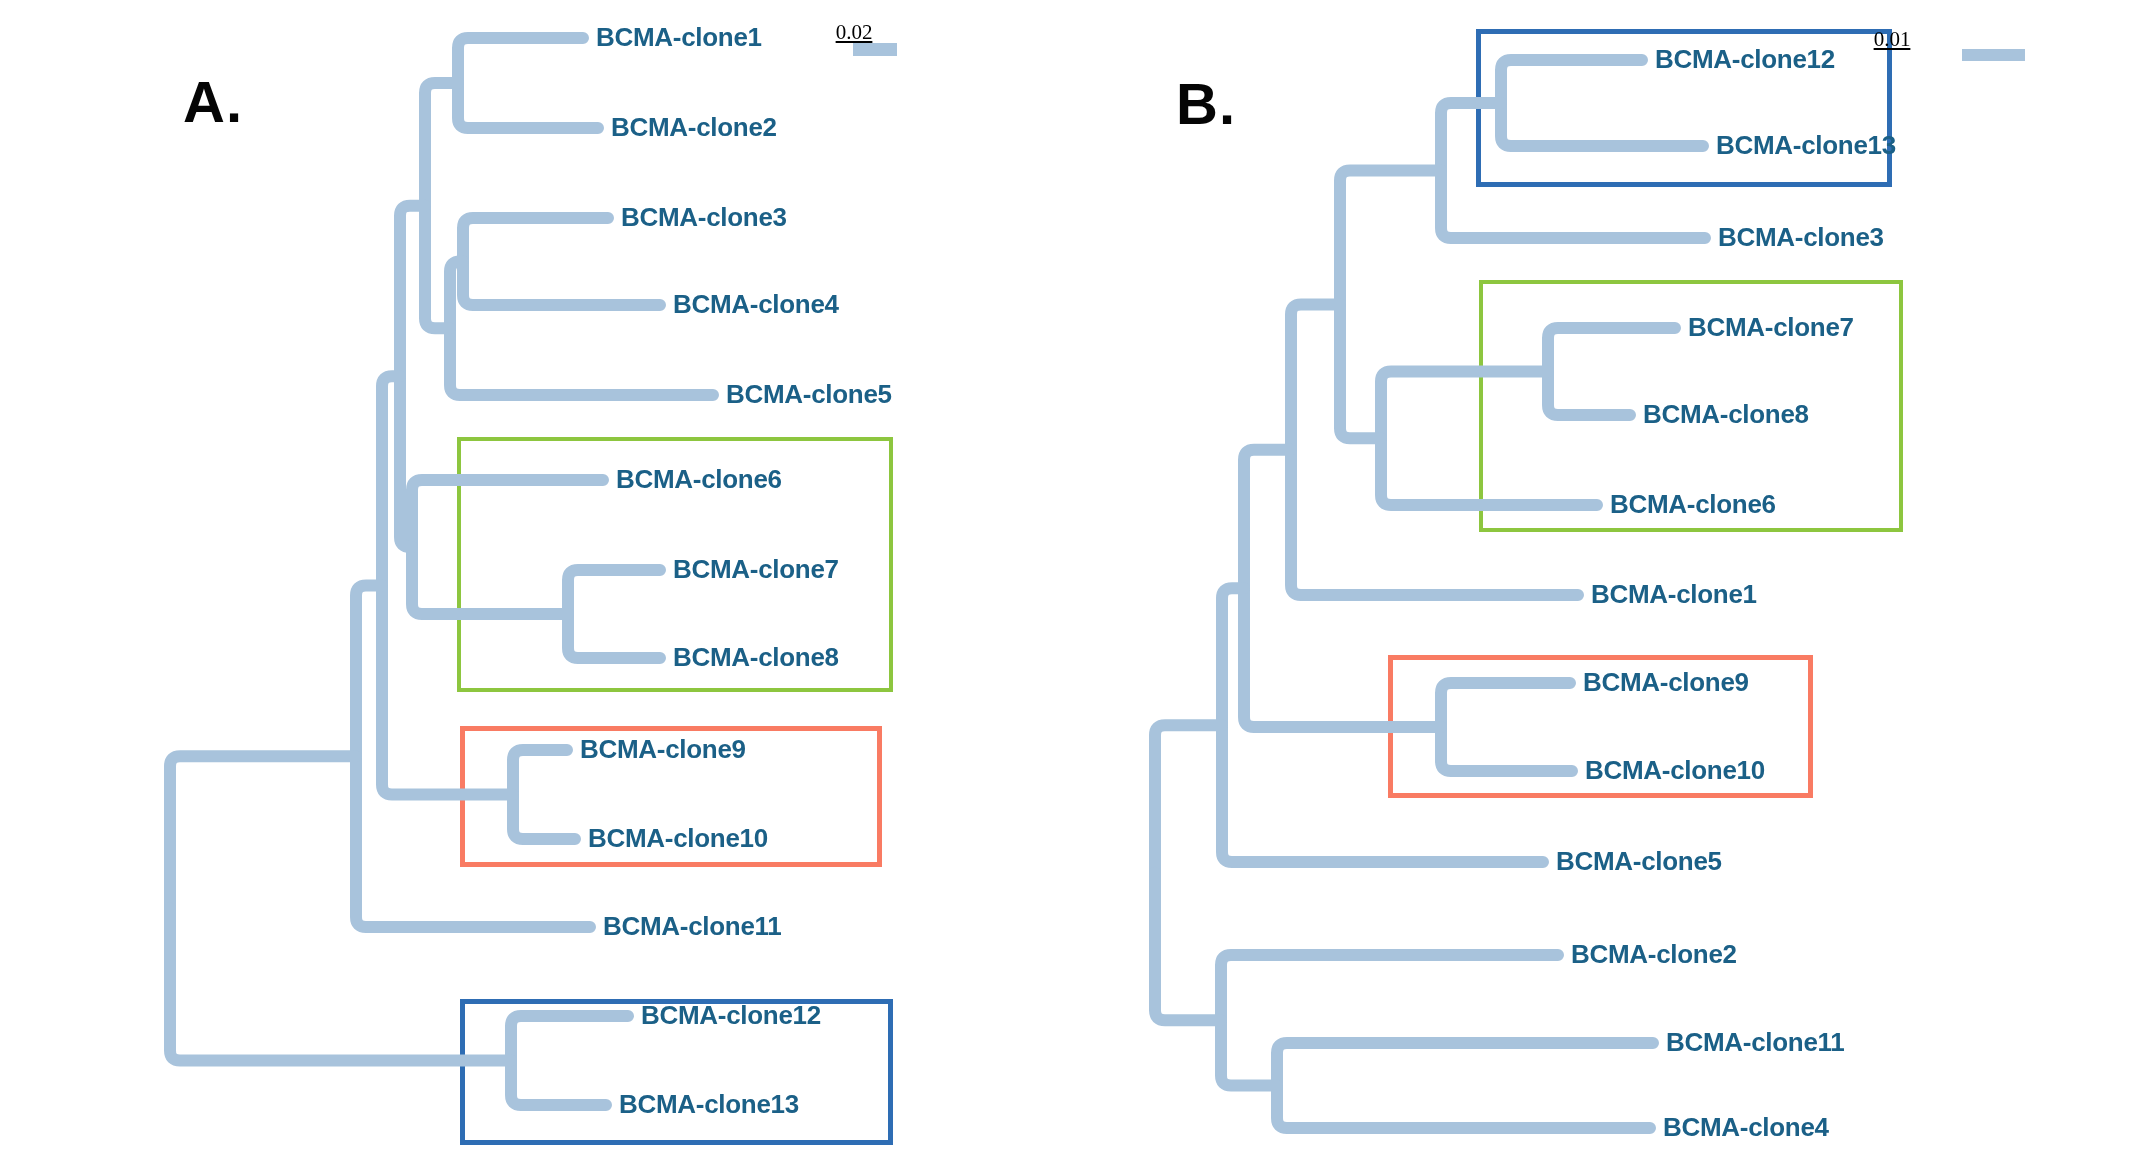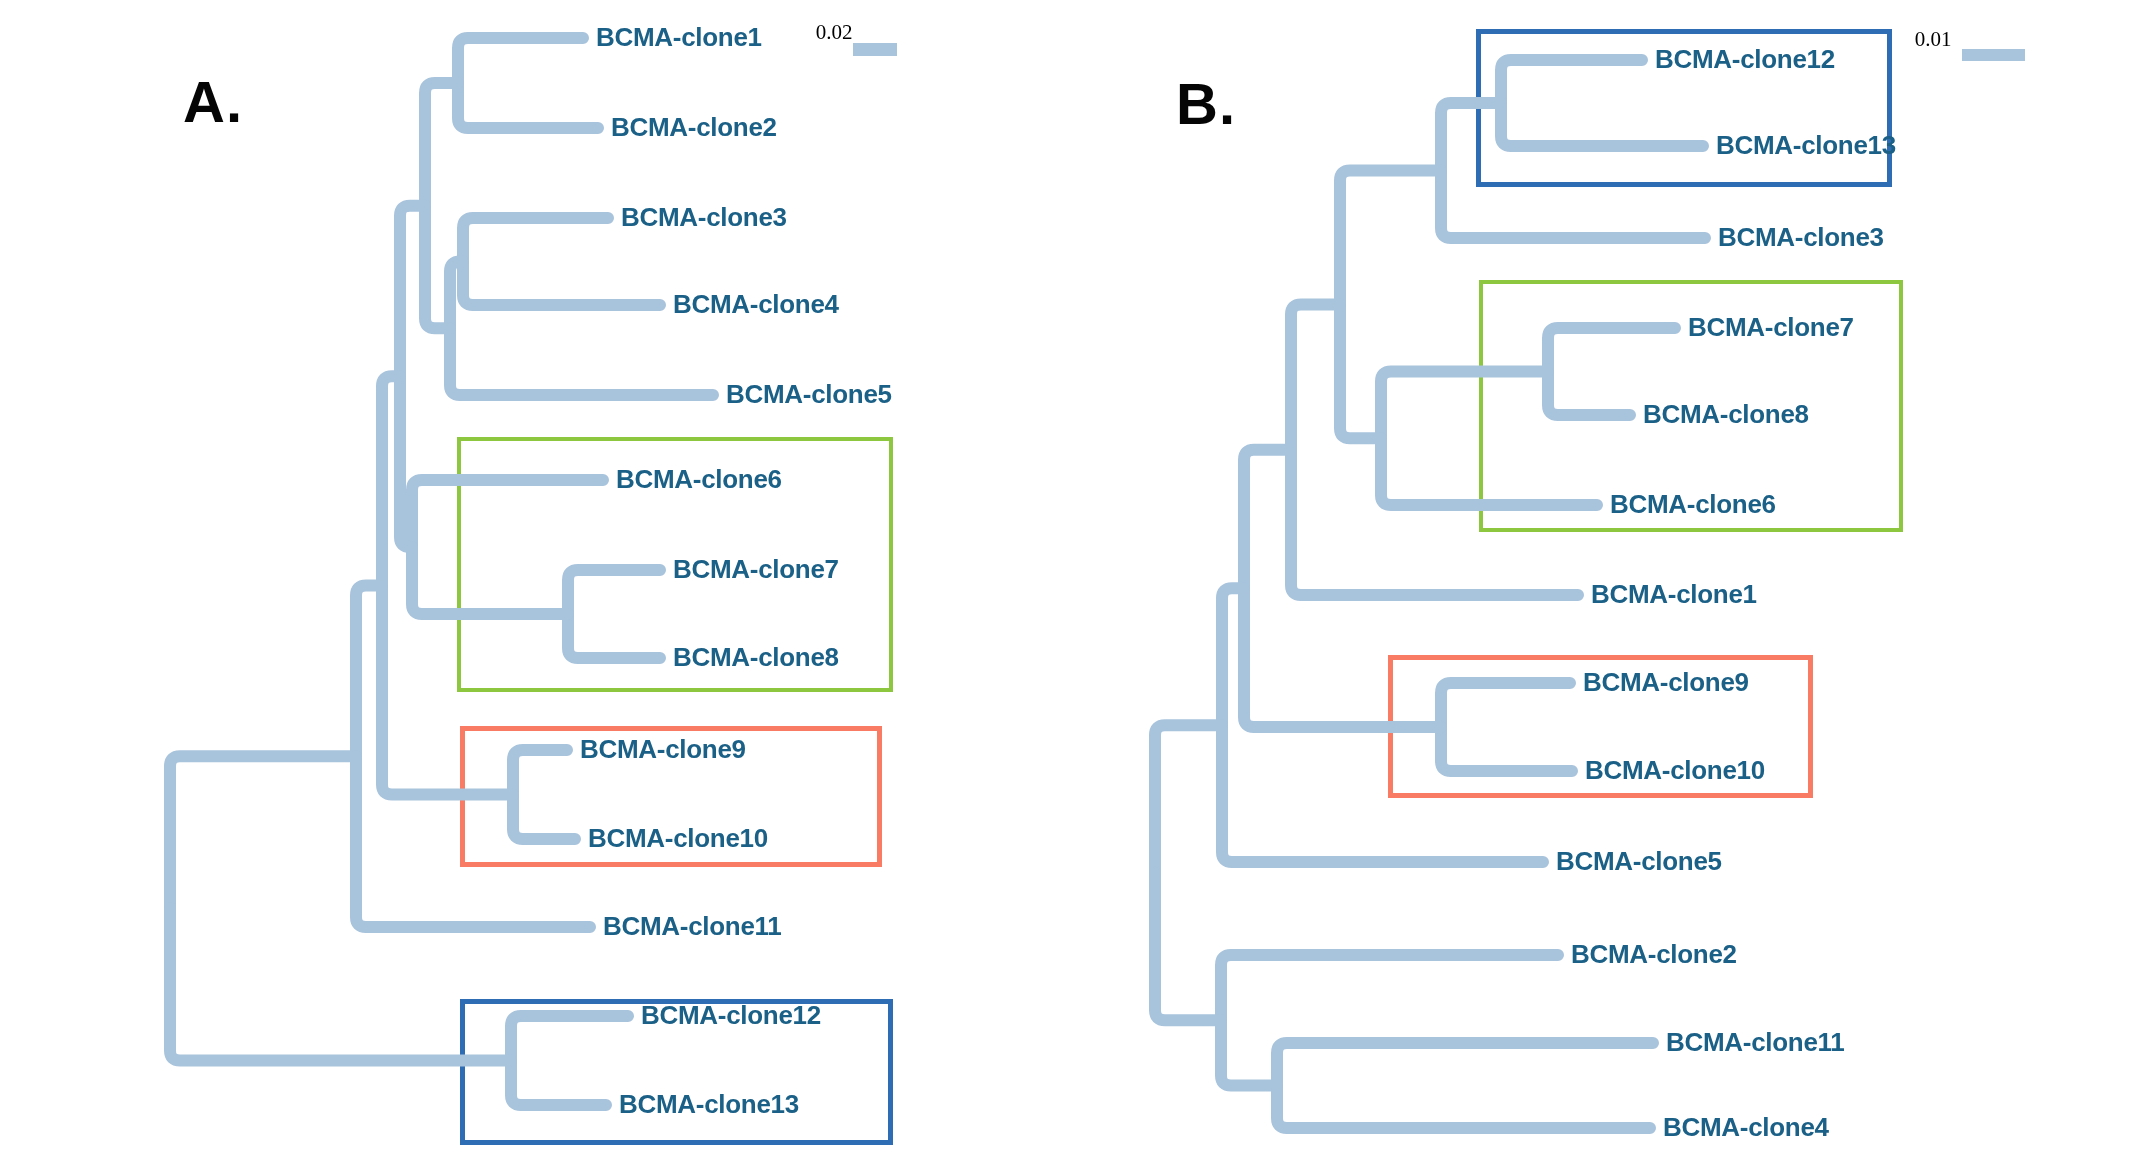--- a/index.html
+++ b/index.html
@@ -99,25 +99,25 @@
       <path d="M 1558 955 L 1231 955 Q 1221 955 1221 965 L 1221 1020.25" fill="none" stroke="#a8c3dc" stroke-width="12" stroke-linecap="round" stroke-linejoin="round"></path>
       <path d="M 1277 1085.5 L 1231 1085.5 Q 1221 1085.5 1221 1075.5 L 1221 1020.25" fill="none" stroke="#a8c3dc" stroke-width="12" stroke-linecap="round" stroke-linejoin="round"></path>
       <path d="M 1222 725.171875 L 1165 725.171875 Q 1155 725.171875 1155 735.171875 L 1155 872.7109375" fill="none" stroke="#a8c3dc" stroke-width="12" stroke-linecap="round" stroke-linejoin="round"></path>
       <path d="M 1221 1020.25 L 1165 1020.25 Q 1155 1020.25 1155 1010.25 L 1155 872.7109375" fill="none" stroke="#a8c3dc" stroke-width="12" stroke-linecap="round" stroke-linejoin="round"></path>
     </svg>
   <div id="labels-layer">
     <div class="panel-letter" style="left: 183px; top: 68px;">A.</div>
     <div class="panel-letter" style="left: 1176px; top: 70px;">B.</div>
 
     <div class="scalebar">
-      <div class="scalebar-text" style="left: 834px; top: 20px;">0.02</div>
+      <div class="scalebar-text" style="left: 854px; top: 20px; text-decoration: underline;">0.02</div>
       <div class="scalebar-rect" style="left: 853px; top: 43px; width: 44px; height: 13px; background: rgb(168, 195, 220);"></div>
     </div>
     <div class="scalebar">
-      <div class="scalebar-text" style="left: 1933px; top: 27px;">0.01</div>
+      <div class="scalebar-text" style="left: 1892px; top: 27px; text-decoration: underline;">0.01</div>
       <div class="scalebar-rect" style="left: 1962px; top: 49px; width: 63px; height: 12px; background: rgb(168, 195, 220);"></div>
     </div>
   <div class="leaf-label" style="left: 596px; top: 38px; color: rgb(27, 96, 135);">BCMA-clone1</div>
       <div class="leaf-label" style="left: 611px; top: 128px; color: rgb(27, 96, 135);">BCMA-clone2</div>
       <div class="leaf-label" style="left: 621px; top: 218px; color: rgb(27, 96, 135);">BCMA-clone3</div>
       <div class="leaf-label" style="left: 673px; top: 305px; color: rgb(27, 96, 135);">BCMA-clone4</div>
       <div class="leaf-label" style="left: 726px; top: 395px; color: rgb(27, 96, 135);">BCMA-clone5</div>
       <div class="leaf-label" style="left: 616px; top: 480px; color: rgb(27, 96, 135);">BCMA-clone6</div>
       <div class="leaf-label" style="left: 673px; top: 570px; color: rgb(27, 96, 135);">BCMA-clone7</div>
       <div class="leaf-label" style="left: 673px; top: 658px; color: rgb(27, 96, 135);">BCMA-clone8</div>

